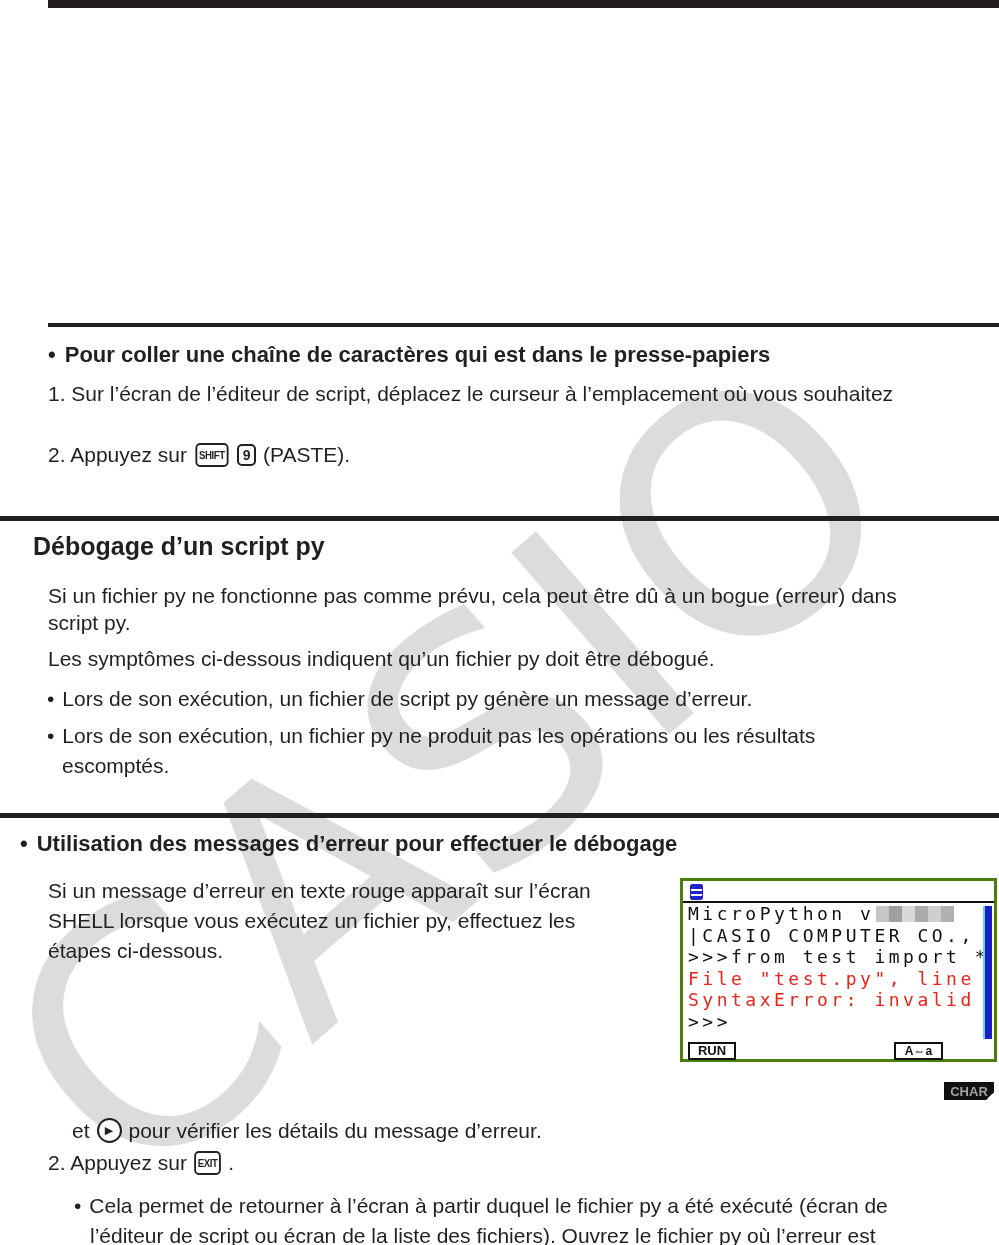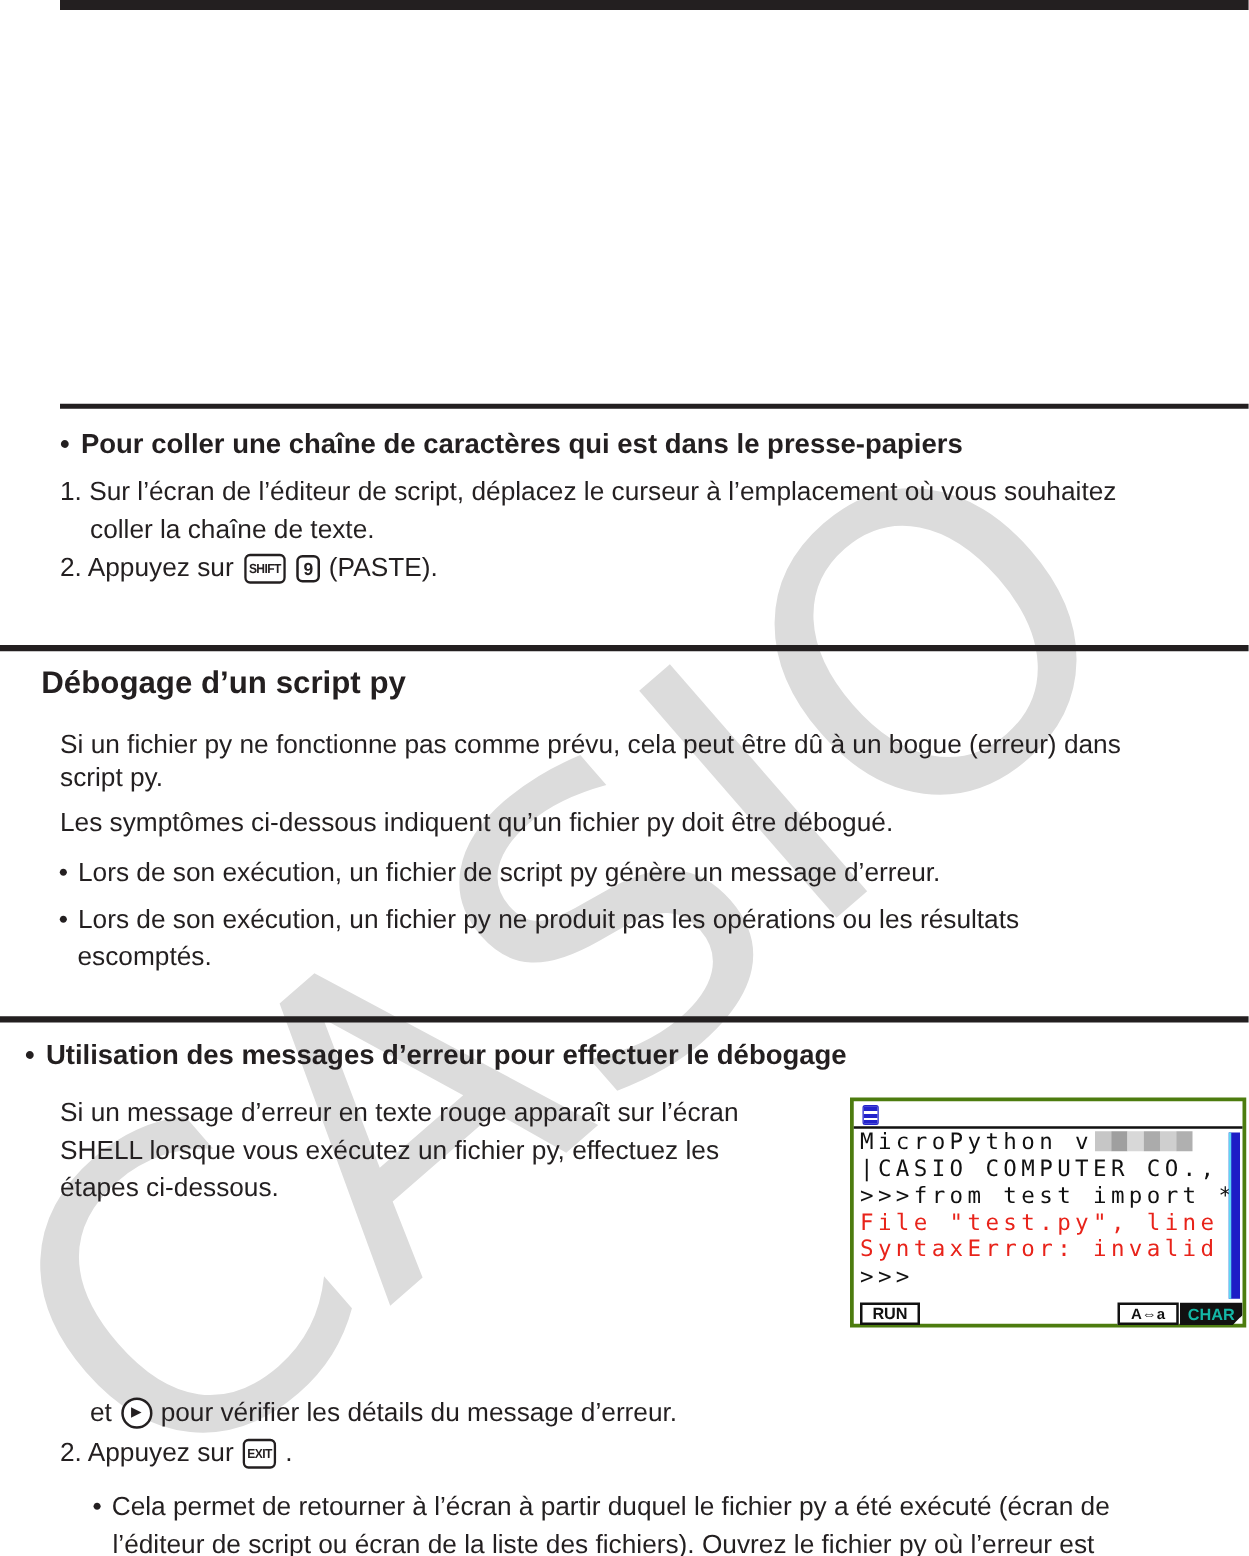--- a/index.html
+++ b/index.html
@@ -56,42 +56,42 @@
     position:absolute;right:2px;top:25px;width:9px;height:133px;
     background:#1d1dc6;border-left:2px solid #5fd6f4;box-sizing:border-box;
   }
   .fkey{
     position:absolute;top:161px;height:18px;box-sizing:border-box;border:2px solid #111;
     font-size:13px;font-weight:bold;text-align:center;line-height:14px;background:#fff;color:#111;
     font-family:"Liberation Sans",sans-serif;
   }
   .fkey.case{font-size:12px;}
   .fkey.inverted{
-    background:#111;color:#14b8a6;border-color:#111;line-height:15px;
+    background:#111;color:#a3a3a3;border-color:#111;line-height:15px;
     clip-path:polygon(0 0,100% 0,100% 55%,84% 100%,0 100%);
+    margin-top:40px;
   }
 </style>
 </head>
 <body>
 
 <div class="watermark">CASIO</div>
 
 <div class="page">
 
   <div class="rule" style="left:48px;top:0;width:951px;height:8px;"></div>
 
   <div class="rule" style="left:48px;top:323px;width:951px;height:4px;"></div>
 
   <div class="abs h2" style="left:48px;top:342px;">
     <span>•</span>
     <span>Pour coller une chaîne de caractères qui est dans le presse-papiers</span>
   </div>
 
   <div class="abs body-t" style="left:48px;top:379px;">1. Sur l’écran de l’éditeur de script, déplacez le curseur à l’emplacement où vous souhaitez</div>
-  <div class="abs body-t" style="left:72px;top:409px;">coller la chaîne de texte.</div>
 
   <div class="abs row" style="left:48px;top:443px;">
     <span>2. Appuyez sur</span>
     <span class="keycap small">SHIFT</span>
     <span class="keycap">9</span>
     <span>(PASTE).</span>
   </div>
 
   <div class="rule" style="left:0;top:516px;width:999px;height:5px;"></div>
 

